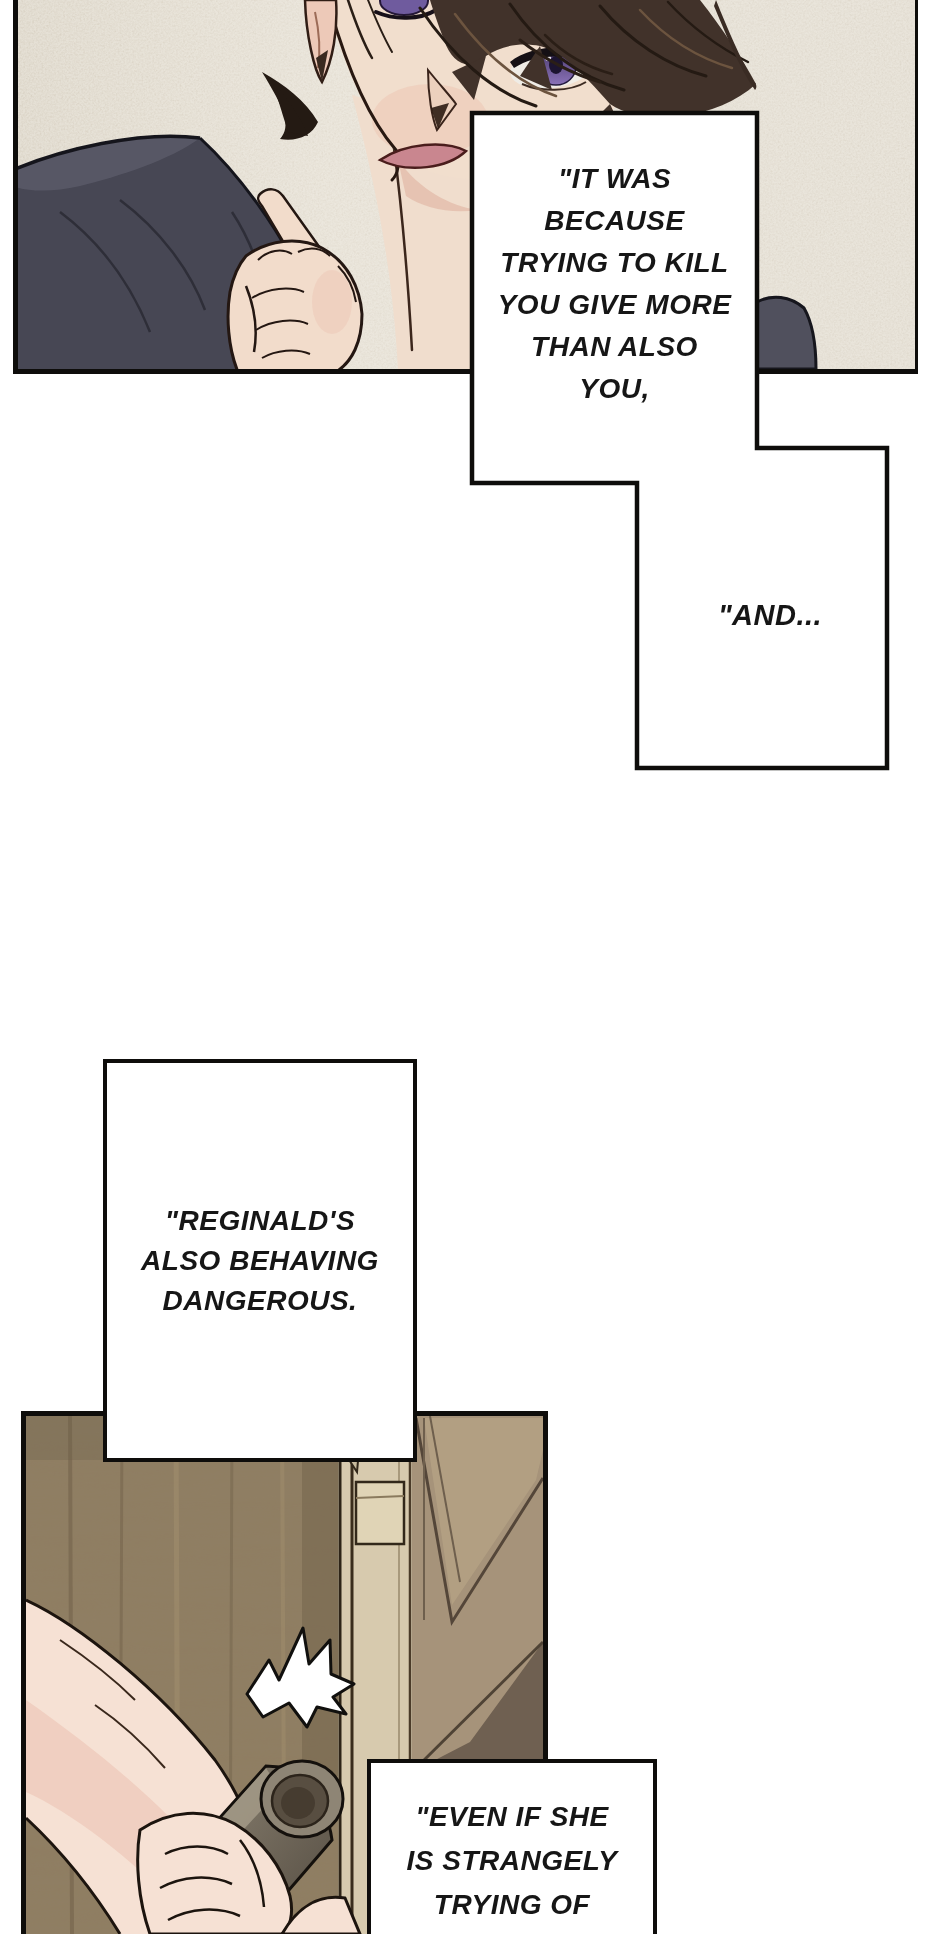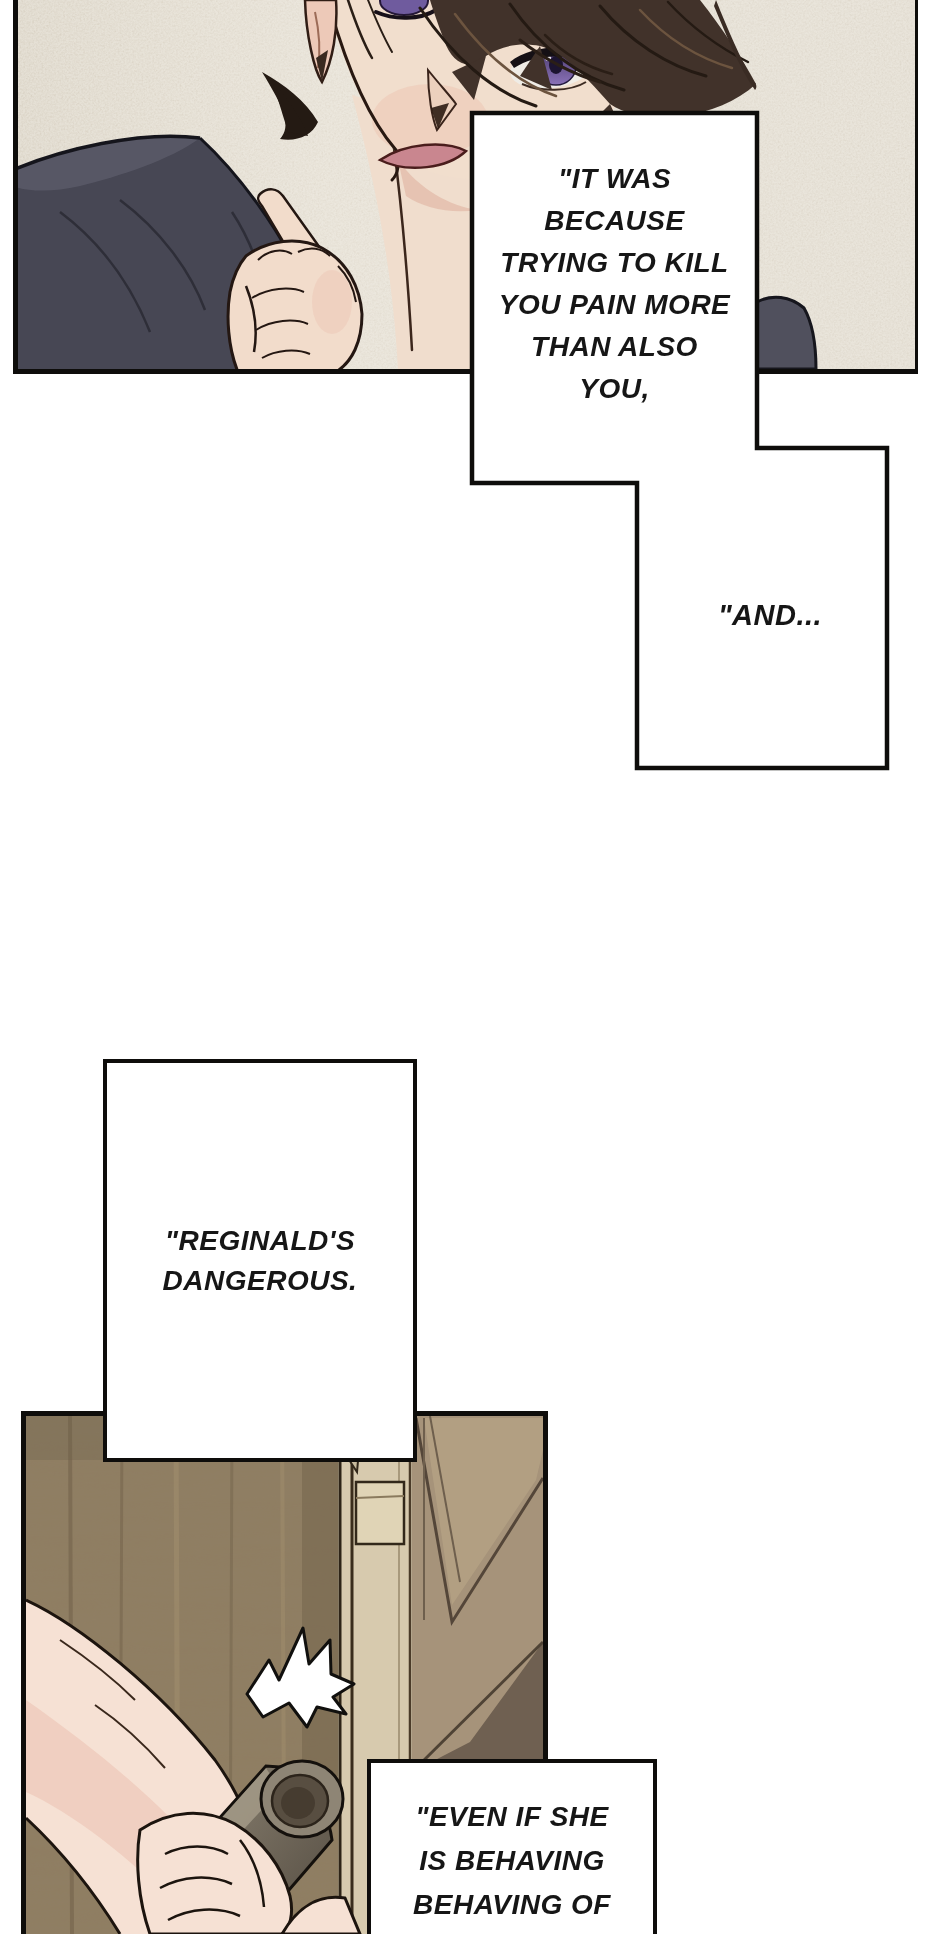--- a/index.html
+++ b/index.html
@@ -227,35 +227,36 @@
   </div>
 
   <svg class="overlay" width="940" height="1934" viewBox="0 0 940 1934">
     <path d="M472,113 H757 V448 H887 V768 H637 V483 H472 Z" fill="#ffffff" stroke="#0e0d0b" stroke-width="4.5"></path>
   </svg>
 
   <div class="speech" id="t1">
     <span>"IT WAS</span>
     <span>BECAUSE</span>
     <span>TRYING TO KILL</span>
-    <span>YOU PAIN MORE</span>
+    <span>YOU GIVE MORE</span>
     <span>THAN ALSO</span>
     <span>YOU,</span>
   </div>
 
   <div class="speech" id="t2">
     <span>"AND...</span>
   </div>
 
   <div class="wbox" id="b3"></div>
   <div class="speech" id="t3">
     <span>"REGINALD'S</span>
+    <span>ALSO BEHAVING</span>
     <span>DANGEROUS.</span>
   </div>
 
   <div class="wbox" id="b4"></div>
   <div class="speech" id="t4">
     <span>"EVEN IF SHE</span>
-    <span>IS BEHAVING</span>
-    <span>BEHAVING OF</span>
+    <span>IS STRANGELY</span>
+    <span>TRYING OF</span>
   </div>
 
 </div>
 
 </body></html>

